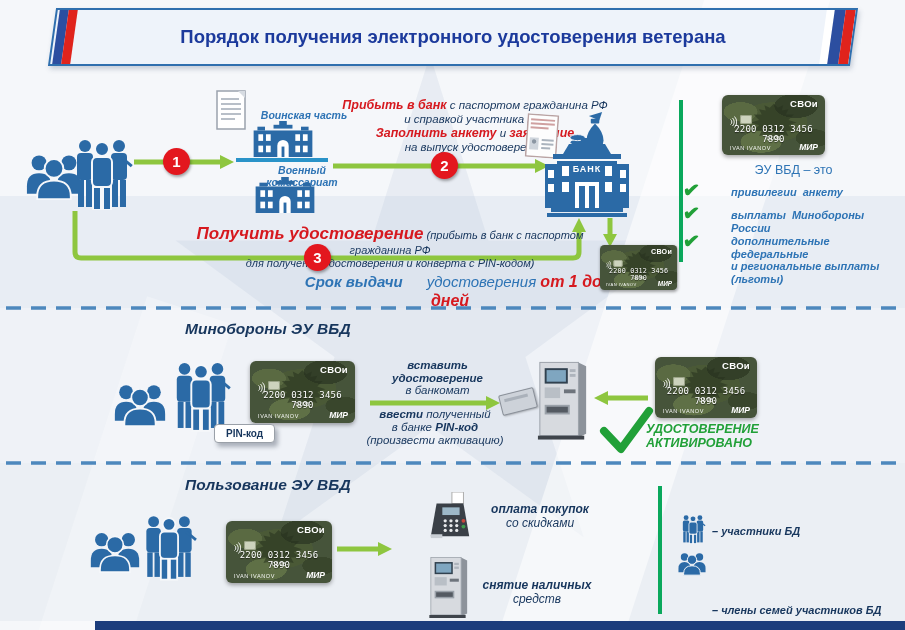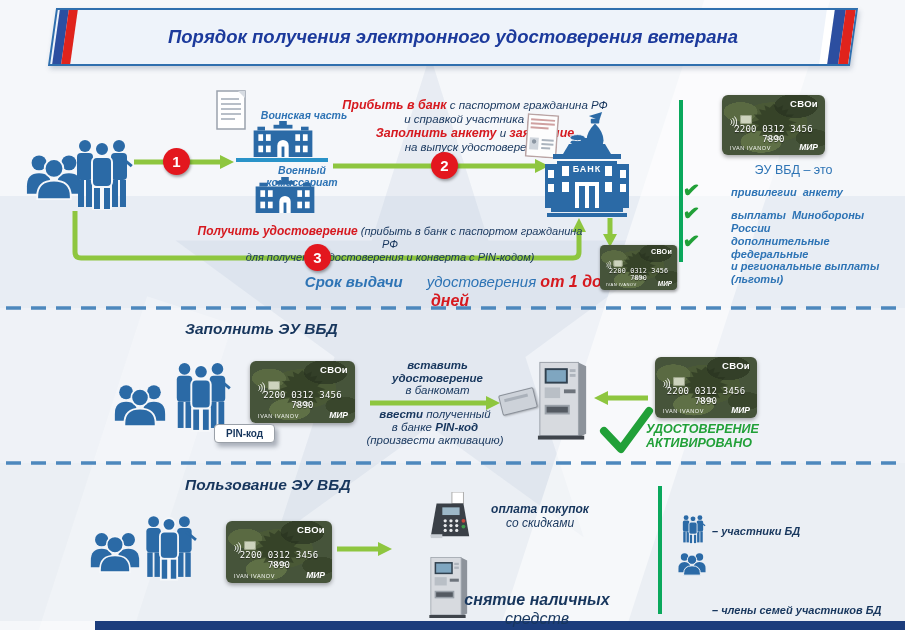--- a/index.html
+++ b/index.html
@@ -11,21 +11,21 @@
   .star-wm{position:absolute;left:165px;top:55px;width:530px;height:530px;
     background:rgba(178,193,214,.20);
     clip-path:polygon(50% 0%,61% 35%,98% 35%,68% 57%,79% 91%,50% 70%,21% 91%,32% 57%,2% 35%,39% 35%);}
   .streak{position:absolute;background:rgba(255,255,255,.55);transform:rotate(18deg);}
   
   #banner{position:absolute;left:52px;top:8px;width:802px;height:58px;}
   #banner-bg{position:absolute;inset:0;transform:skewX(-8deg);background:#eef3fa;
     border:2px solid #2f6fae;box-shadow:2px 3px 5px rgba(60,80,110,.25);overflow:hidden;}
   .stripe{position:absolute;top:-2px;bottom:-2px;}
   #banner-title{position:absolute;inset:0;display:flex;flex-direction:column;justify-content:center;
-    text-align:center;color:#1c3a9c;font-weight:bold;font-style:italic;font-size:18.5px;line-height:1.45;}
+    text-align:center;color:#1c3a9c;font-weight:bold;font-size:18.5px;line-height:1.45;}
   
   .t{position:absolute;font-style:italic;line-height:1.18;}
   .center{text-align:center;}
   .red{color:#d6191f;font-weight:bold;}
   .navy{color:#17365d;}
   .blue{color:#2e74b5;margin-left:20px;}
   .b{font-weight:bold;}
   
   .step-circle{position:absolute;width:27px;height:27px;border-radius:50%;background:#e3171e;
     color:#fff;font-weight:bold;font-size:15px;line-height:27px;text-align:center;
@@ -296,21 +296,21 @@
       </g>
       <rect x="34" y="48" width="6" height="22" fill="#2b6aa6"></rect>
       <rect x="44" y="48" width="6" height="22" fill="#2b6aa6"></rect>
       <rect x="6" y="70" width="72" height="4" fill="#2b6aa6"></rect>
       <rect x="2" y="75" width="80" height="4" fill="#2b6aa6"></rect>
     </svg>
     <div id="bank-label">БАНК</div>
   </div>
 
   <div class="t center" style="left:190px;top:224px;width:400px;font-size:11px;z-index:2;">
-    <span class="red" style="font-size:12px;">Получить удостоверение</span><span class="navy"> (прибыть в банк с паспортом гражданина РФ</span><br>
+    <span class="red" style="font-size:17px;">Получить удостоверение</span><span class="navy"> (прибыть в банк с паспортом гражданина РФ</span><br>
     <span class="navy">для получения удостоверения и конверта с PIN-кодом)</span>
   </div>
   <div class="step-circle" style="left:304px;top:244px;">3</div>
 
   <div class="t center" style="left:280px;top:273px;width:340px;font-size:15px;z-index:2;">
     <span class="blue b">Срок выдачи</span><span class="blue"> удостоверения </span><span class="red" style="font-size:16px;">от 1 до 7 дней</span>
   </div>
 
   <div class="card card-sm" style="left:600px;top:245px;">
     <svg class="card-eagle" viewBox="0 0 40 30">
@@ -350,21 +350,21 @@
   <span class="check" style="left:683px;top:178px;">✔</span>
   <div class="t blue b" style="left:711px;top:186px;font-size:11px;word-spacing:3px;z-index:2;">привилегии анкету</div>
   <span class="check" style="left:683px;top:201px;">✔</span>
   <div class="t blue b" style="left:711px;top:209px;font-size:11px;word-spacing:3px;z-index:2;">выплаты Минобороны России</div>
   <span class="check" style="left:683px;top:229px;">✔</span>
   <div class="t blue b" style="left:711px;top:235px;font-size:11px;line-height:1.15;z-index:2;">
     <span>дополнительные федеральные</span><br>
     <span>и региональные выплаты (льготы)</span>
   </div>
 
-  <div class="t navy b" style="left:185px;top:320px;font-size:15.5px;z-index:2;">Заполнить ЭУ ВБД</div>
+  <div class="t navy b" style="left:185px;top:320px;font-size:15.5px;z-index:2;">Минобороны ЭУ ВБД</div>
 
   <svg class="icon" style="left:114px;top:380px;" width="52" height="47">
       <use href="#sym-group"></use>
     </svg>
   <svg class="icon" style="left:170px;top:360px;" width="62" height="72">
       <use href="#sym-soldiers"></use>
     </svg>
 
   <div class="card" style="left:250px;top:361px;width:105px;height:62px;">
     <svg class="card-eagle" viewBox="0 0 40 30">
@@ -451,21 +451,21 @@
       <use href="#sym-pos"></use>
     </svg>
   <div class="t center navy" style="left:470px;top:502px;width:140px;font-size:12px;line-height:1.2;z-index:2;">
     <span class="b">оплата покупок</span><br>
     <span>со скидками</span>
   </div>
 
   <svg class="icon" style="left:427px;top:556px;" width="44" height="62">
       <use href="#sym-atm"></use>
     </svg>
-  <div class="t center navy" style="left:462px;top:590px;width:150px;font-size:16px;line-height:1.2;z-index:2;">
+  <div class="t center navy" style="left:462px;top:578px;width:150px;font-size:12px;line-height:1.2;z-index:2;">
     <span class="b">снятие наличных</span><br>
     <span>средств</span>
   </div>
 
   <svg class="icon" style="left:680px;top:514px;" width="26" height="30">
       <use href="#sym-soldiers"></use>
     </svg>
   <div class="t navy b" style="left:712px;top:525px;font-size:11px;z-index:2;">– участники БД</div>
   <svg class="icon" style="left:678px;top:550px;" width="28" height="26">
       <use href="#sym-group"></use>

